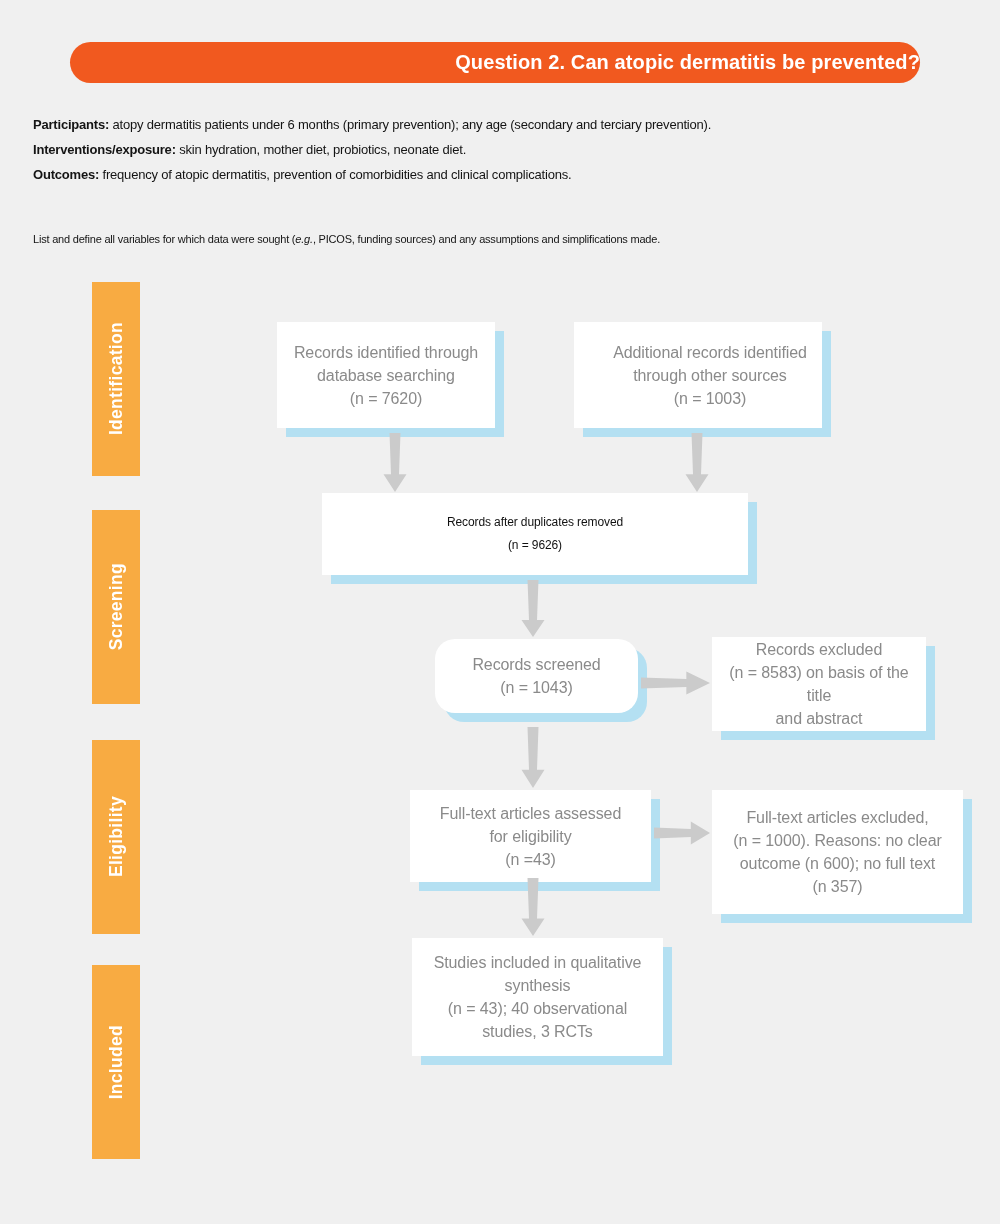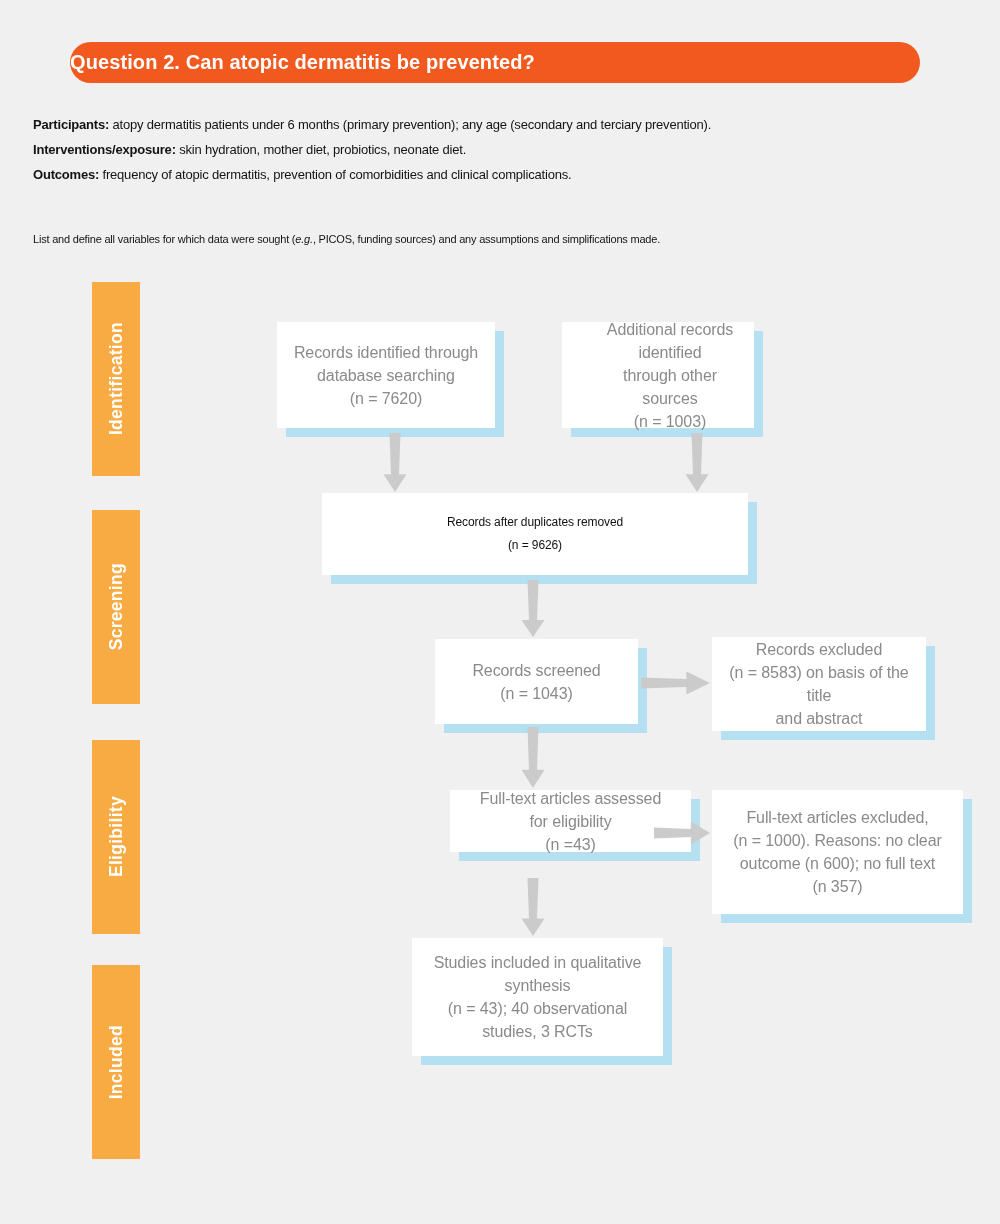--- a/index.html
+++ b/index.html
@@ -15,21 +15,21 @@
     margin: 0 auto;
   }
 
   
   .banner {
     position: absolute;
     left: 70px; top: 42px;
     width: 850px; height: 41px;
     background: #f1591f;
     border-radius: 21px;
-    display: flex; align-items: center; justify-content: flex-start;
+    display: flex; align-items: center; justify-content: flex-end;
   }
   .banner-title {
     color: #ffffff;
     font-size: 20px;
     font-weight: bold;
     letter-spacing: 0.1px;
   }
 
   
   .criteria {
@@ -87,25 +87,25 @@
     line-height: 23px;
     white-space: pre-line;
     letter-spacing: -0.1px;
   }
   .flow-box.emphasis .box-text {
     color: #111111;
     font-size: 12px;
   }
 
   #box-records-identified { left: 277px; top: 322px; width: 218px; height: 106px; }
-  #box-additional-records { left: 562px; top: 322px; width: 192px; height: 106px; padding-left: 32px; }
+  #box-additional-records { left: 574px; top: 322px; width: 248px; height: 106px; padding-left: 32px; }
   #box-duplicates-removed { left: 322px; top: 493px; width: 426px; height: 82px;  }
-  #box-records-screened   { left: 435px; top: 639px; width: 203px; height: 85px;  }
+  #box-records-screened   { left: 435px; top: 639px; width: 203px; height: 74px; border-radius: 20px;  }
   #box-records-excluded   { left: 712px; top: 637px; width: 214px; height: 94px;  }
-  #box-fulltext-assessed  { left: 410px; top: 790px; width: 241px; height: 62px; margin-left: 40px;  }
+  #box-fulltext-assessed  { left: 410px; top: 790px; width: 241px; height: 92px;  }
   #box-fulltext-excluded  { left: 712px; top: 790px; width: 251px; height: 124px; }
   #box-studies-included   { left: 412px; top: 938px; width: 251px; height: 118px; }
 
   
   .arrow { position: absolute; }
   .arrow svg { display: block; width: 100%; height: 100%; }
   #arrow-v1 { left: 380px; top: 433px; width: 30px; height: 59px; }
   #arrow-v2 { left: 682px; top: 433px; width: 30px; height: 59px; }
   #arrow-v3 { left: 518px; top: 580px; width: 30px; height: 57px; }
   #arrow-v4 { left: 518px; top: 727px; width: 30px; height: 61px; }

